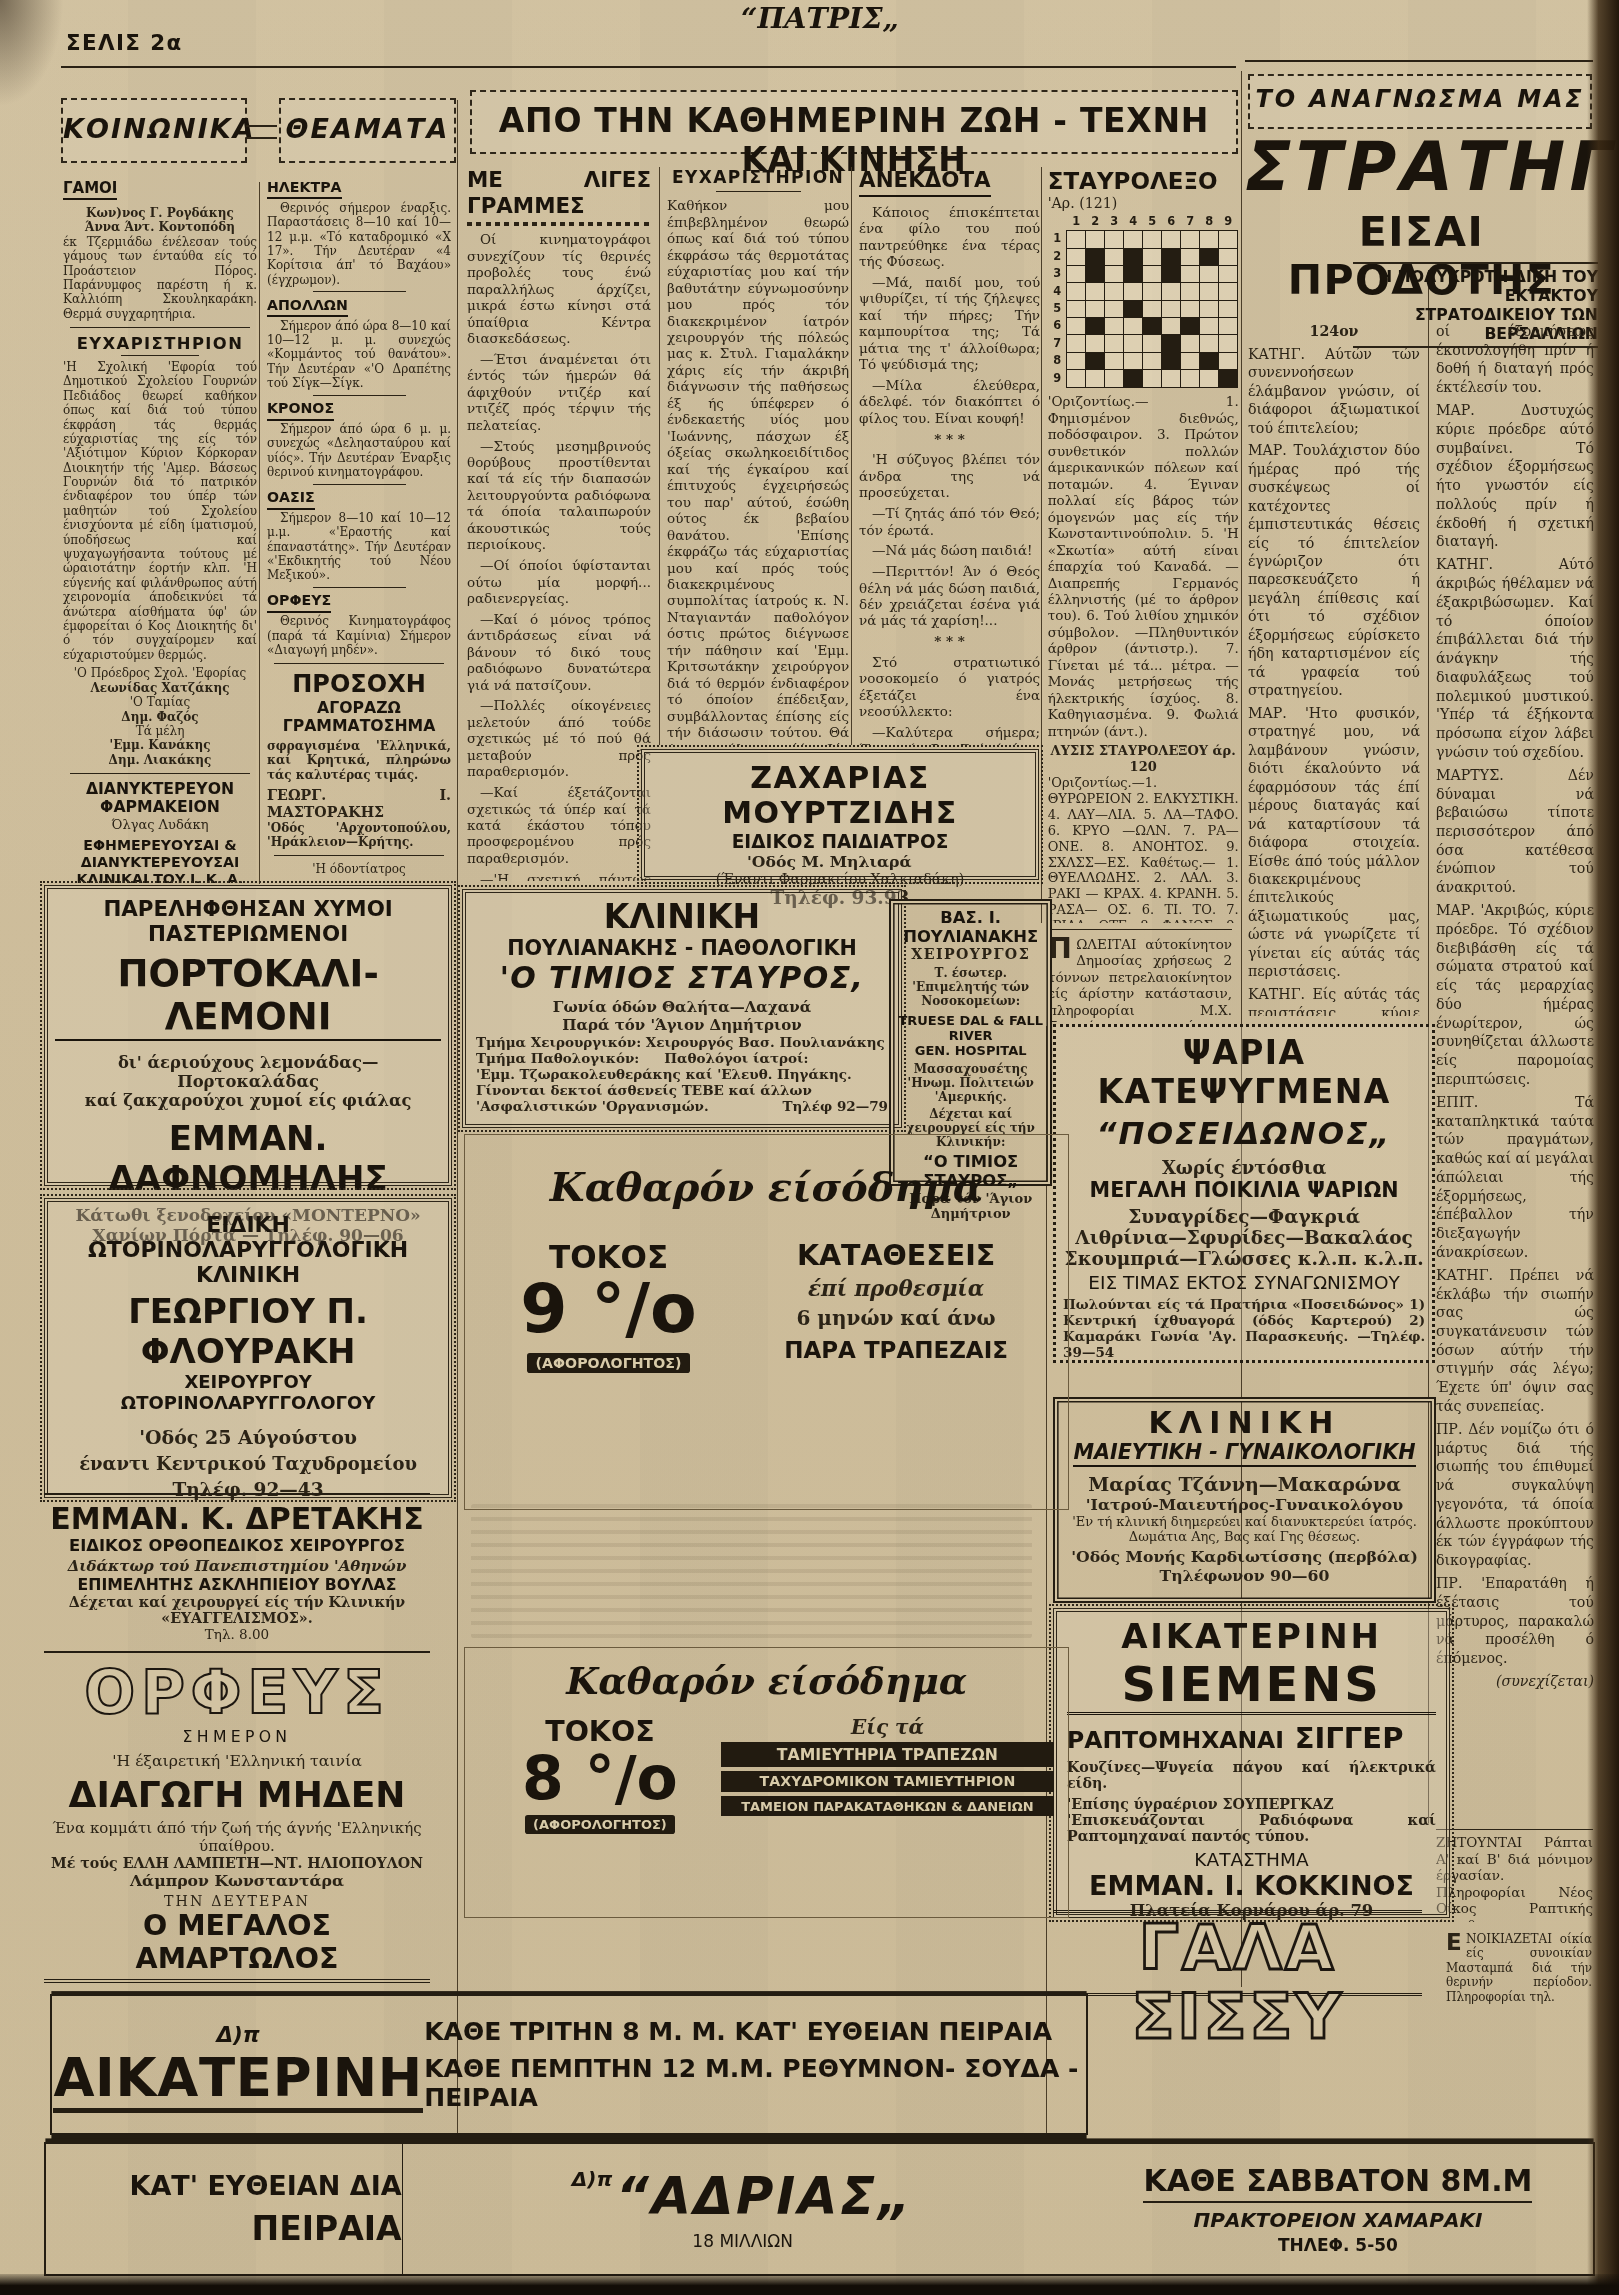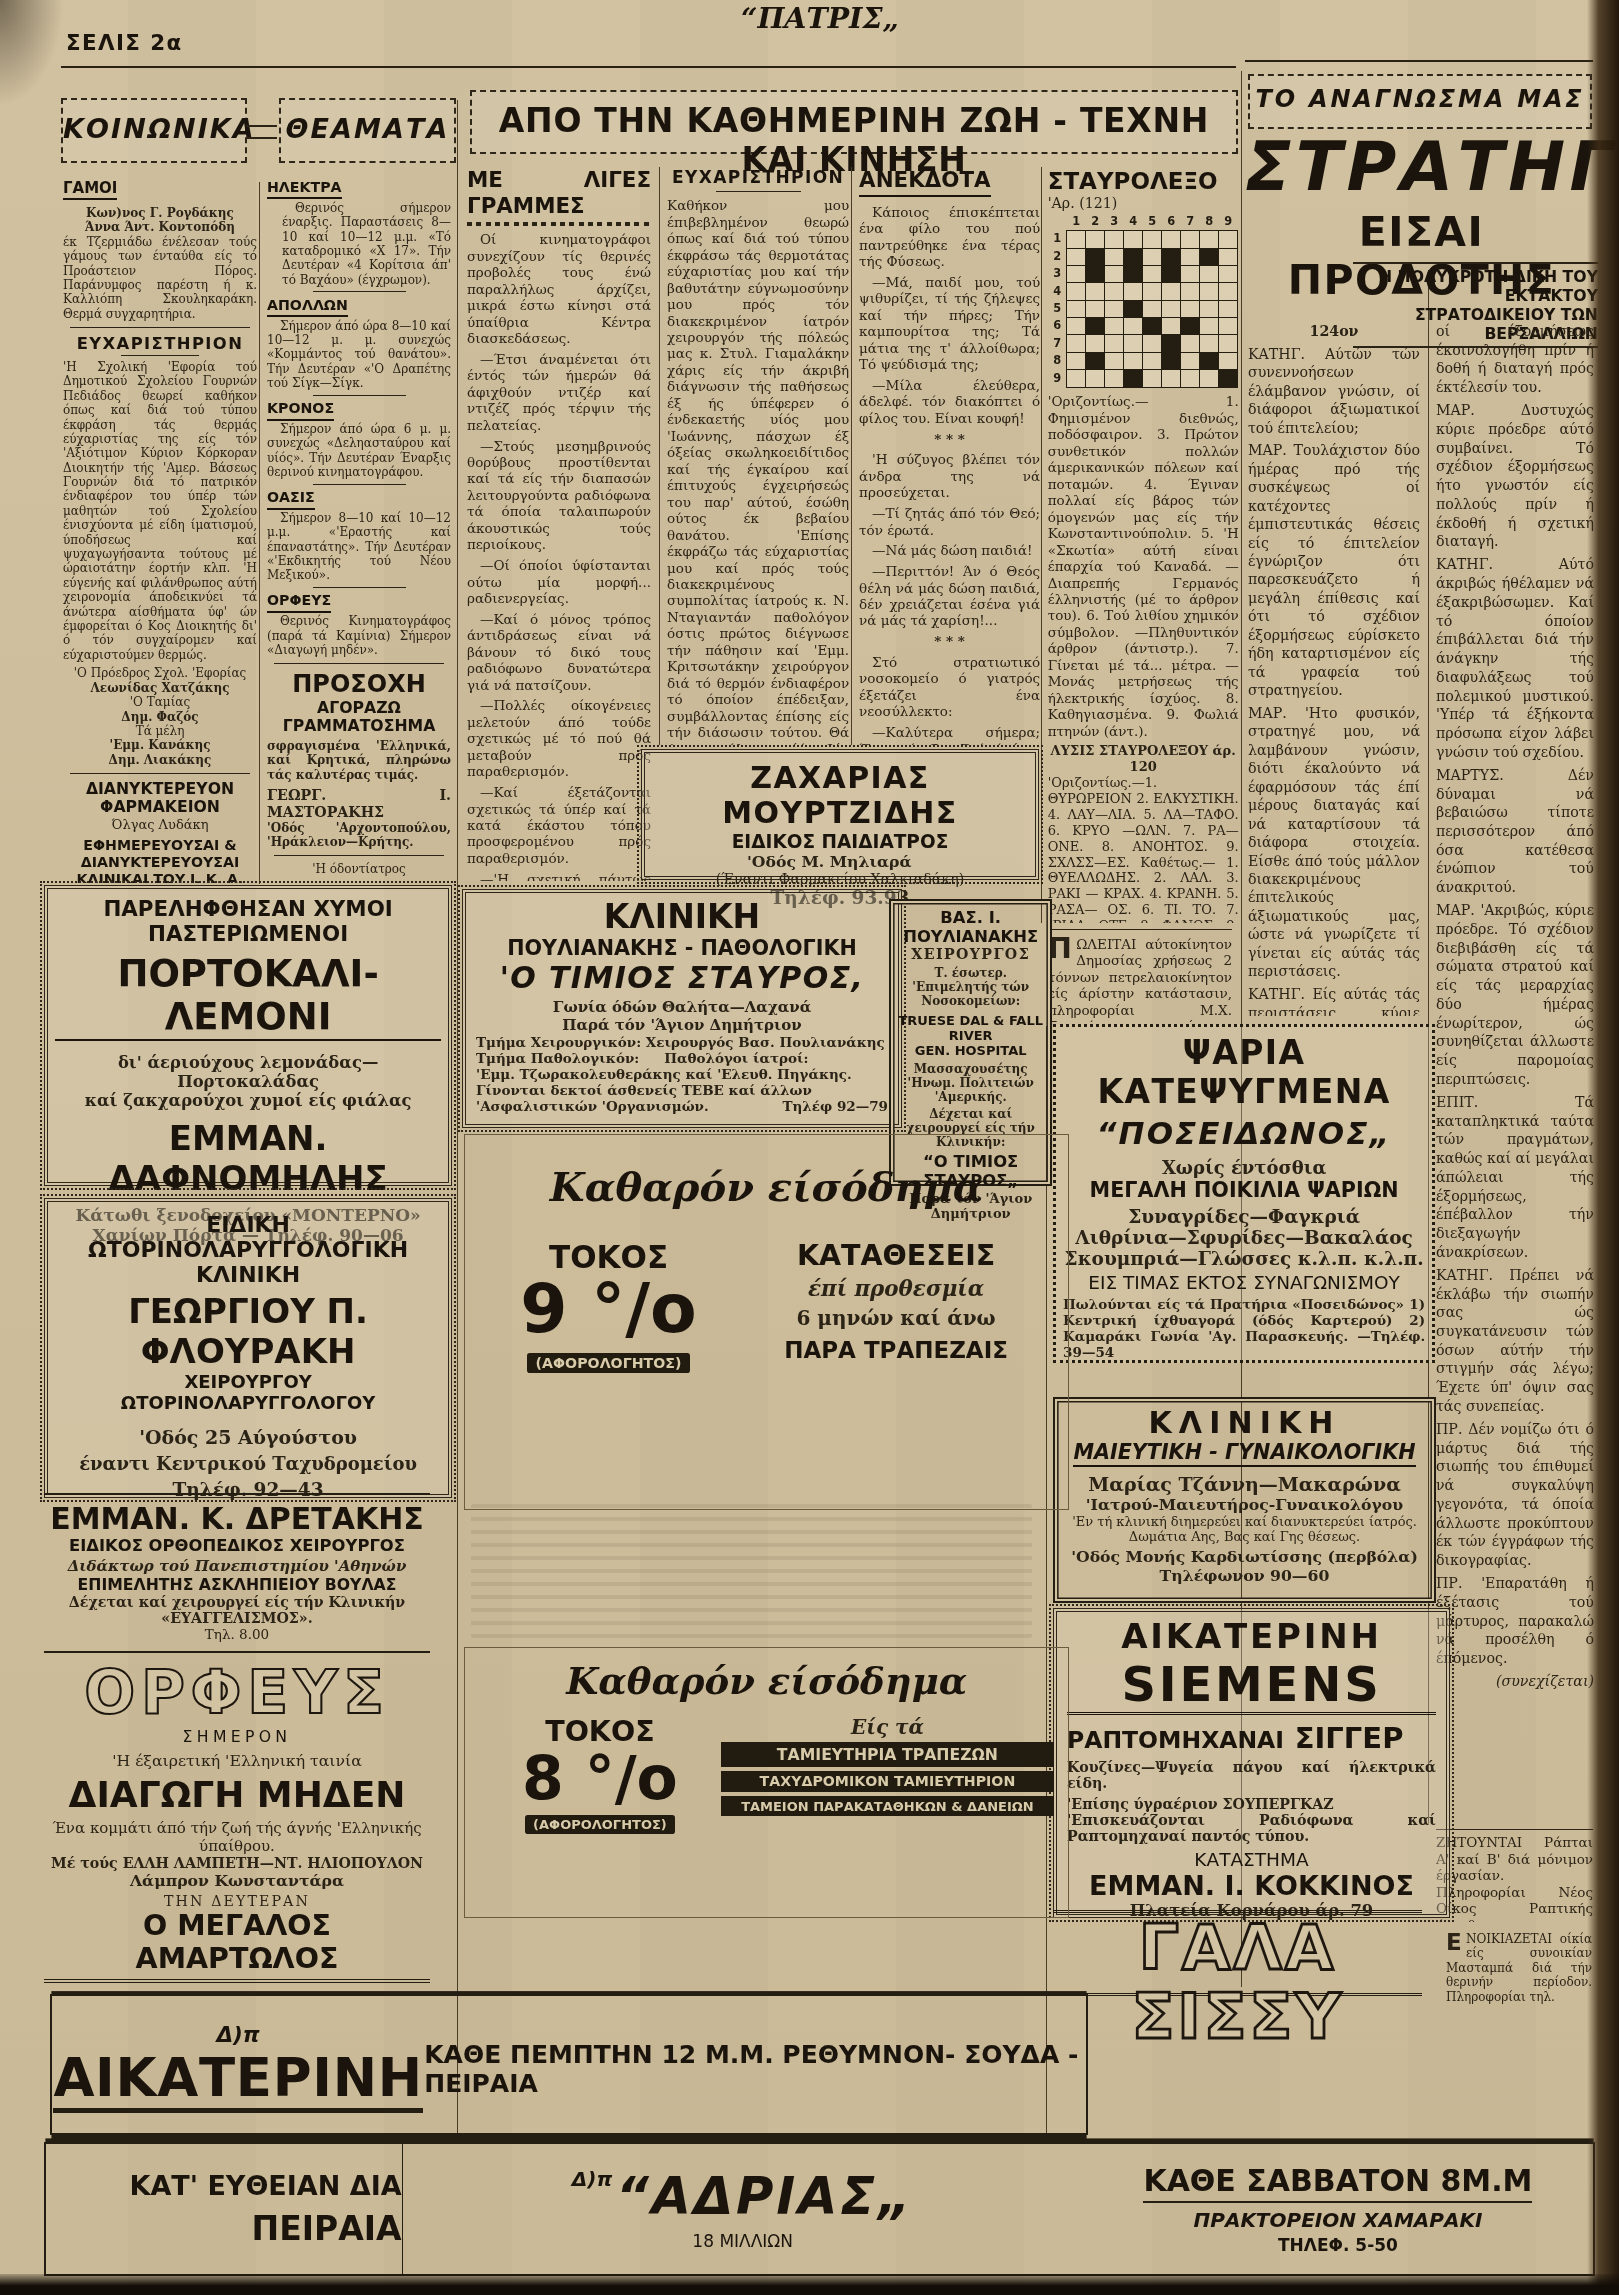--- a/index.html
+++ b/index.html
@@ -110,21 +110,21 @@
     
     
     
     
     
   </div>
 
   <div class="abs bt" style="left:267px;top:179px;width:184px;height:705px;overflow:hidden;">
     <div>
       <span class="hd undl" style="font-size:14.2px;">ΗΛΕΚΤΡΑ</span>
-      <p class="j indent" style="margin-top:1.4px;margin-left:15px;">Θερινός σήμερον έναρξις. Παραστάσεις 8—10 καί 10—12 μ.μ. «Τό καταδρομικό «Χ 17». Τήν Δευτέραν «4 Κορίτσια άπ' τό Βαχάου» (έγχρωμον).</p>
+      <p class="j indent" style="margin-top:1.4px;">Θερινός σήμερον έναρξις. Παραστάσεις 8—10 καί 10—12 μ.μ. «Τό καταδρομικό «Χ 17». Τήν Δευτέραν «4 Κορίτσια άπ' τό Βαχάου» (έγχρωμον).</p>
       <div class="cinrule"></div>
     </div>
     <div>
       <span class="hd undl" style="font-size:14.2px;">ΑΠΟΛΛΩΝ</span>
       <p class="j indent" style="margin-top:1.4px;">Σήμερον άπό ώρα 8—10 καί 10—12 μ. μ. συνεχώς «Κομμάντος τού θανάτου». Τήν Δευτέραν «'Ο Δραπέτης τού Σίγκ—Σίγκ.</p>
       <div class="cinrule"></div>
     </div>
     <div>
       <span class="hd undl" style="font-size:14.2px;">ΚΡΟΝΟΣ</span>
       <p class="j indent" style="margin-top:1.4px;">Σήμερον άπό ώρα 6 μ. μ. συνεχώς «Δεληασταύρου καί υίός». Τήν Δευτέραν Έναρξις θερινού κινηματογράφου.</p>
@@ -527,20 +527,21 @@
       </div>
     </div>
   </div>
 
   <div class="abs" style="left:50px;top:1994px;width:1034px;height:137px;border:2.1px solid #241d12;box-shadow:0 -4.3px 0 -1.4px #241d12, 0 5.7px 0 -1.4px #241d12;display:flex;align-items:center;">
     <div style="width:36%;text-align:center;">
       <span class="san b i dark" style="font-size:21.4px;vertical-align:top;">Δ)π</span>
       <span class="san b dark" style="font-size:53px;border-bottom:5px solid #241d12;letter-spacing:0.7px;">ΑΙΚΑΤΕΡΙΝΗ</span>
     </div>
     <div style="width:64%;">
+      <div class="san b dark" style="font-size:25px;">ΚΑΘΕ ΤΡΙΤΗΝ 8 Μ. Μ. ΚΑΤ' ΕΥΘΕΙΑΝ ΠΕΙΡΑΙΑ</div>
       <div class="san b dark" style="font-size:25px;margin-top:8.5px;">ΚΑΘΕ ΠΕΜΠΤΗΝ 12 Μ.Μ. ΡΕΘΥΜΝΟΝ- ΣΟΥΔΑ - ΠΕΙΡΑΙΑ</div>
     </div>
   </div>
 
   <div class="abs" style="left:44px;top:2142px;width:1547px;height:130px;border:2.1px solid #241d12;box-shadow:0 -5px 0 -1.4px #241d12;display:flex;align-items:center;">
     <div style="width:23%;text-align:right;border-right:1.4px solid #241d12;height:100%;display:flex;flex-direction:column;justify-content:center;">
       <div class="san b dark" style="font-size:27px;">ΚΑΤ' ΕΥΘΕΙΑΝ ΔΙΑ</div>
       <div class="san b dark" style="font-size:33px;margin-top:7.1px;">ΠΕΙΡΑΙΑ</div>
     </div>
     <div style="width:44%;text-align:center;">

